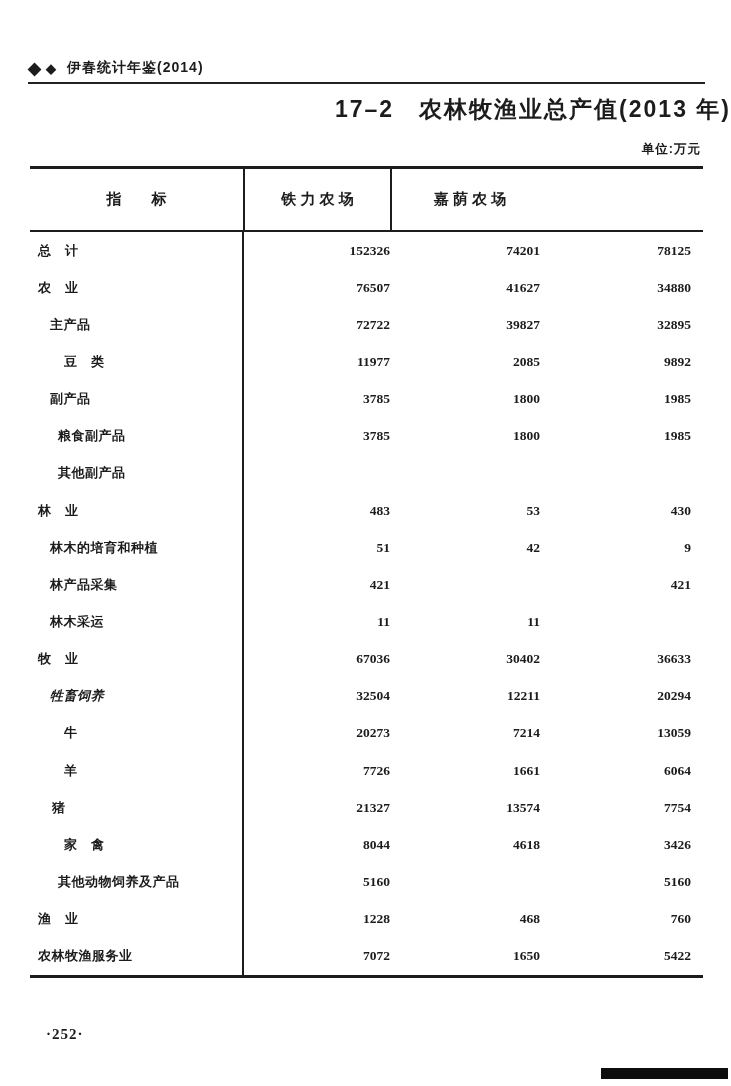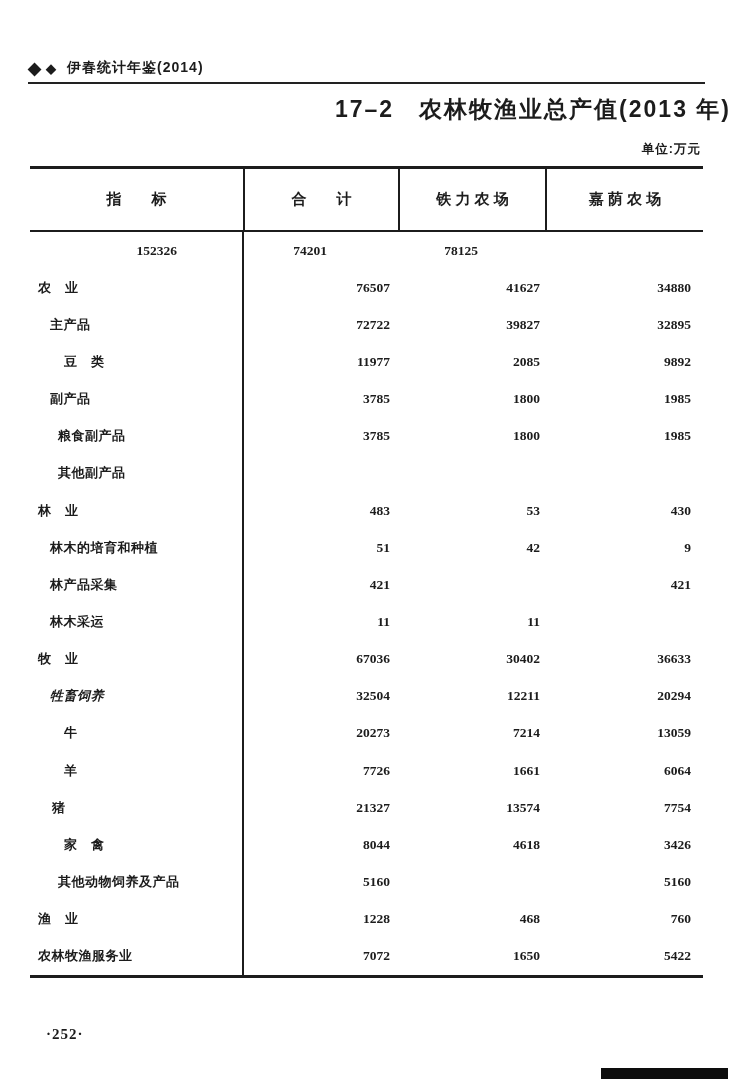--- a/index.html
+++ b/index.html
@@ -55,26 +55,26 @@
     <span>伊春统计年鉴(2014)</span>
   </div>
   <div class="yb-rule"></div>
 
   <div class="doc-title">17–2　农林牧渔业总产值(2013 年)</div>
   <div class="unit-note">单位:万元</div>
 
   <div class="tbl">
     <div class="thead">
         <div class="th col1">指　　标</div>
-        <div class="th col2">合　　计</div>
         <div class="th col3">铁 力 农 场</div>
         <div class="th col4">嘉 荫 农 场</div>
       </div>
     <div class="tbody">
         <div class="trow">
+          <div class="td col1 label" style="padding-left: 8px;">总　计</div>
           <div class="td num col2">152326</div>
           <div class="td num col3">74201</div>
           <div class="td num col4">78125</div>
         </div>
         <div class="trow">
           <div class="td col1 label" style="padding-left: 8px;">农　业</div>
           <div class="td num col2">76507</div>
           <div class="td num col3">41627</div>
           <div class="td num col4">34880</div>
         </div>

